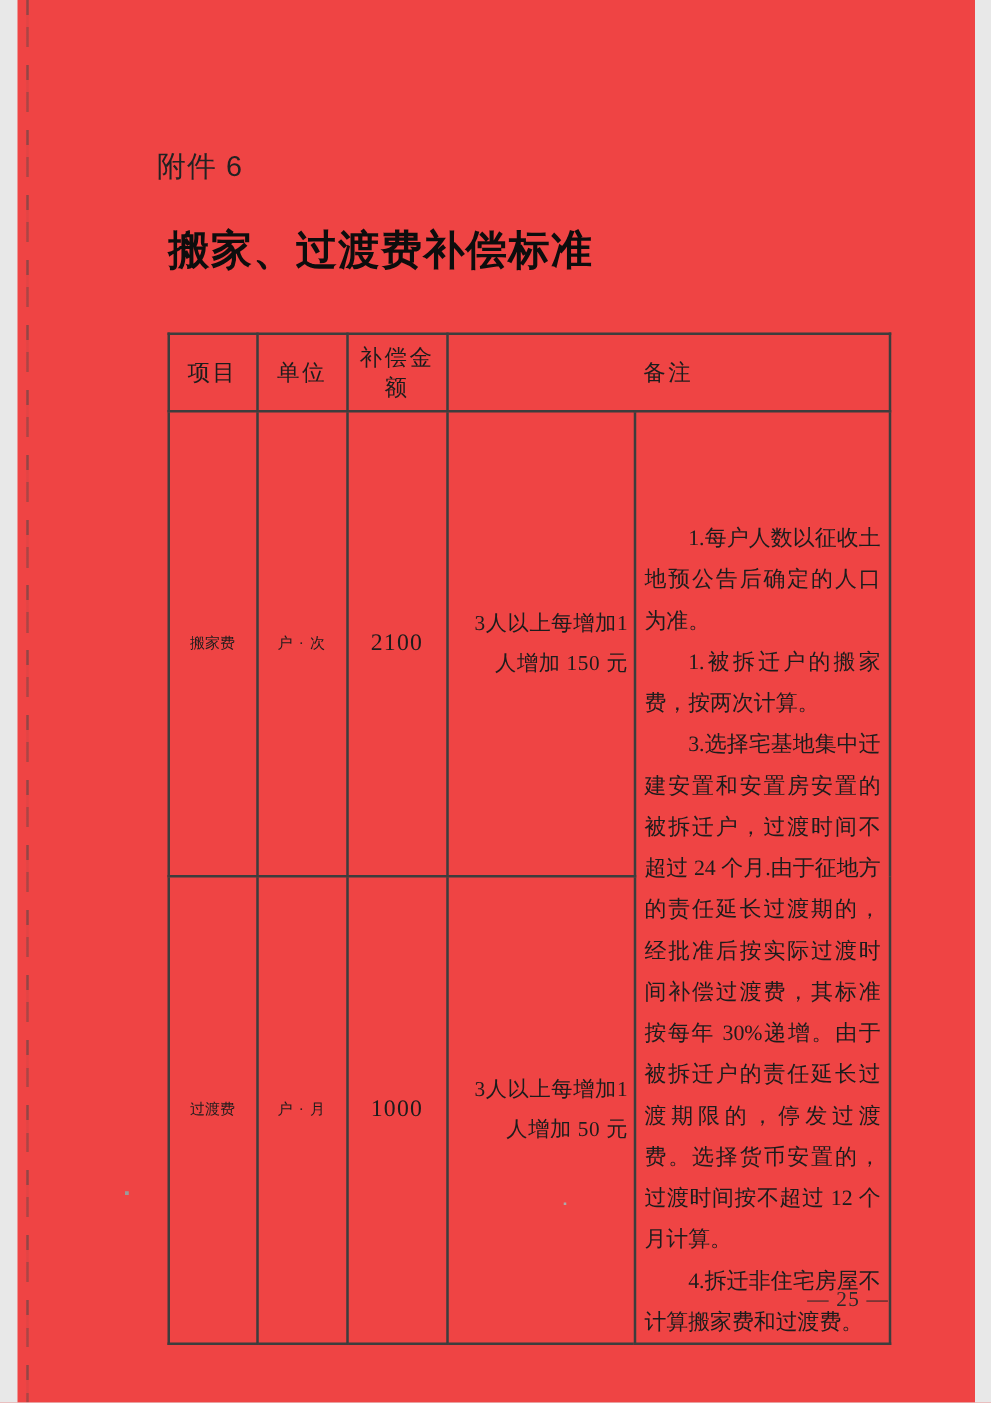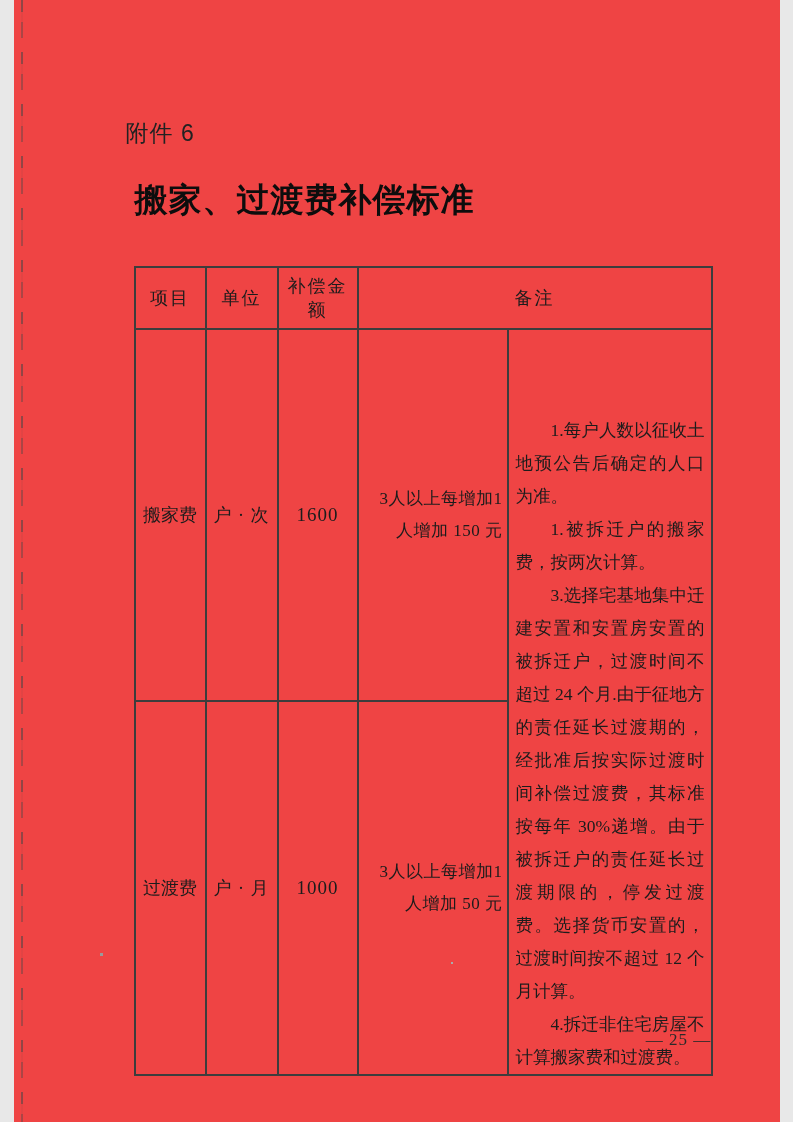--- a/index.html
+++ b/index.html
@@ -47,21 +47,21 @@
   }
 
   table.comp-table {
     position: absolute; left: 120px; top: 266px;
     width: 577px; height: 744px;
     border-collapse: collapse; table-layout: fixed;
   }
   .comp-table th, .comp-table td {
     border: 2px solid #3d3d3d;
     font-weight: normal;
-    font-size: 18px;
+    font-size: 12px;
     color: #1c1c1c;
     padding: 0;
     text-align: center;
     vertical-align: middle;
   }
   .comp-table thead th { height: 60px; font-size: 18px; letter-spacing: 2px; }
   .row-1 { height: 340px; }
   .row-2 { height: 342px; }
   td.cell-extra {
     text-align: right;
@@ -115,21 +115,21 @@
         <th>项目</th>
         <th>单位</th>
         <th>补偿金额</th>
         <th colspan="2">备注</th>
       </tr>
     </thead>
     <tbody>
       <tr class="row-1">
         <td class="cell-item">搬家费</td>
         <td class="cell-unit">户 · 次</td>
-        <td class="cell-amount">1600</td>
+        <td class="cell-amount">2100</td>
         <td class="cell-extra">3人以上每增加1人增加 150 元</td>
         <td class="cell-remarks" rowspan="2">
           <p>1.每户人数以征收土地预公告后确定的人口为准。</p>
           <p>1.被拆迁户的搬家费，按两次计算。</p>
           <p>3.选择宅基地集中迁建安置和安置房安置的被拆迁户，过渡时间不超过 24 个月.由于征地方的责任延长过渡期的，经批准后按实际过渡时间补偿过渡费，其标准按每年 30%递增。由于被拆迁户的责任延长过渡期限的，停发过渡费。选择货币安置的，过渡时间按不超过 12 个月计算。</p>
           <p>4.拆迁非住宅房屋不计算搬家费和过渡费。</p>
         </td>
       </tr>
       <tr class="row-2">
         <td class="cell-item">过渡费</td>

